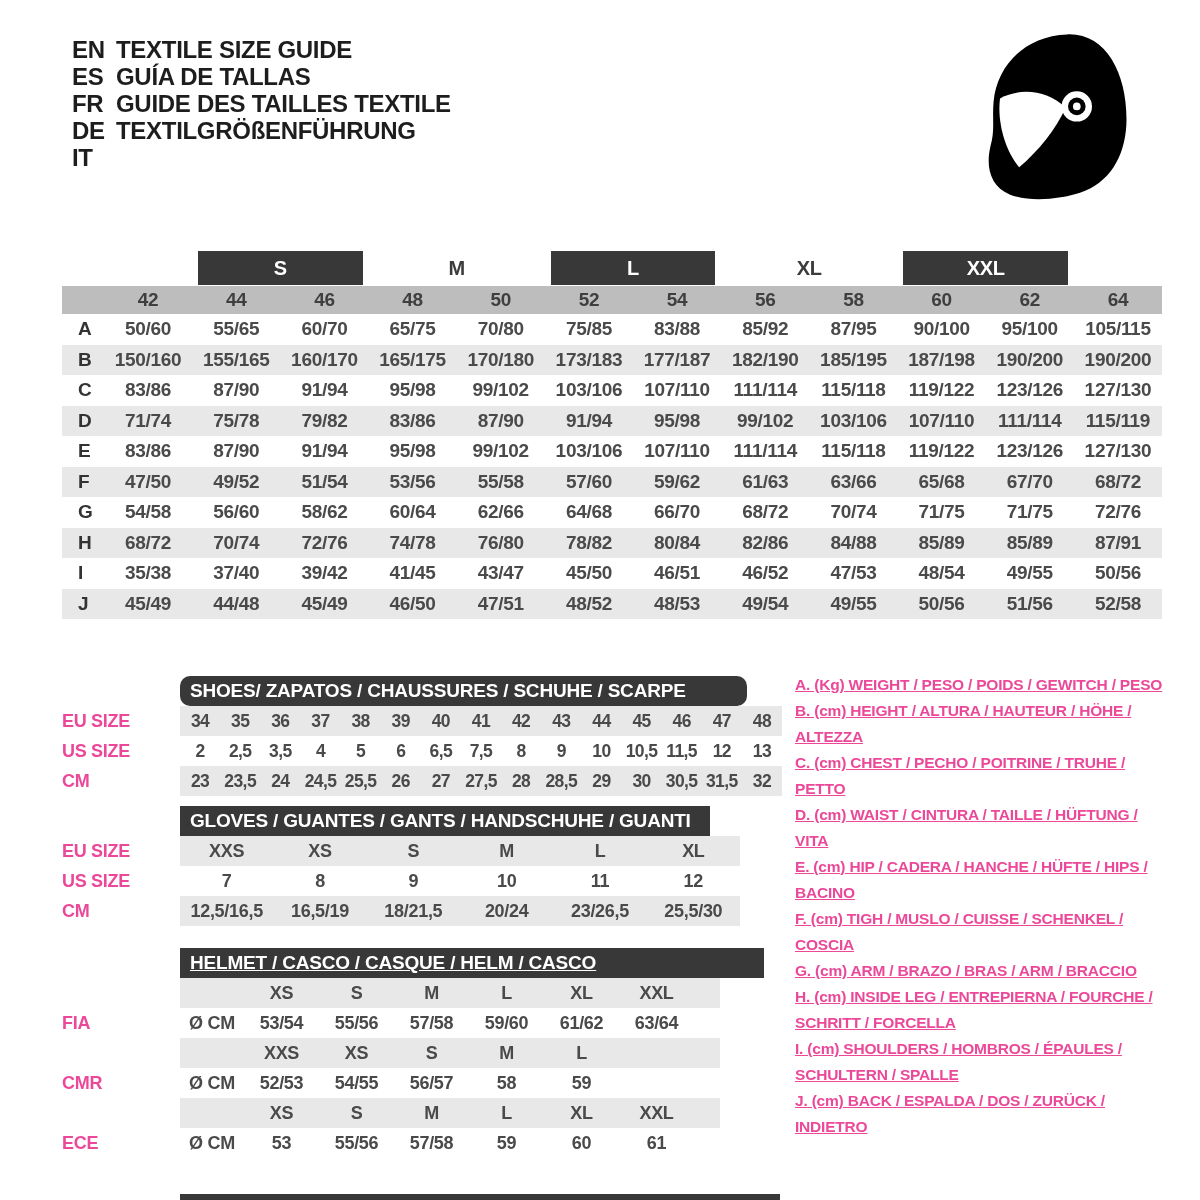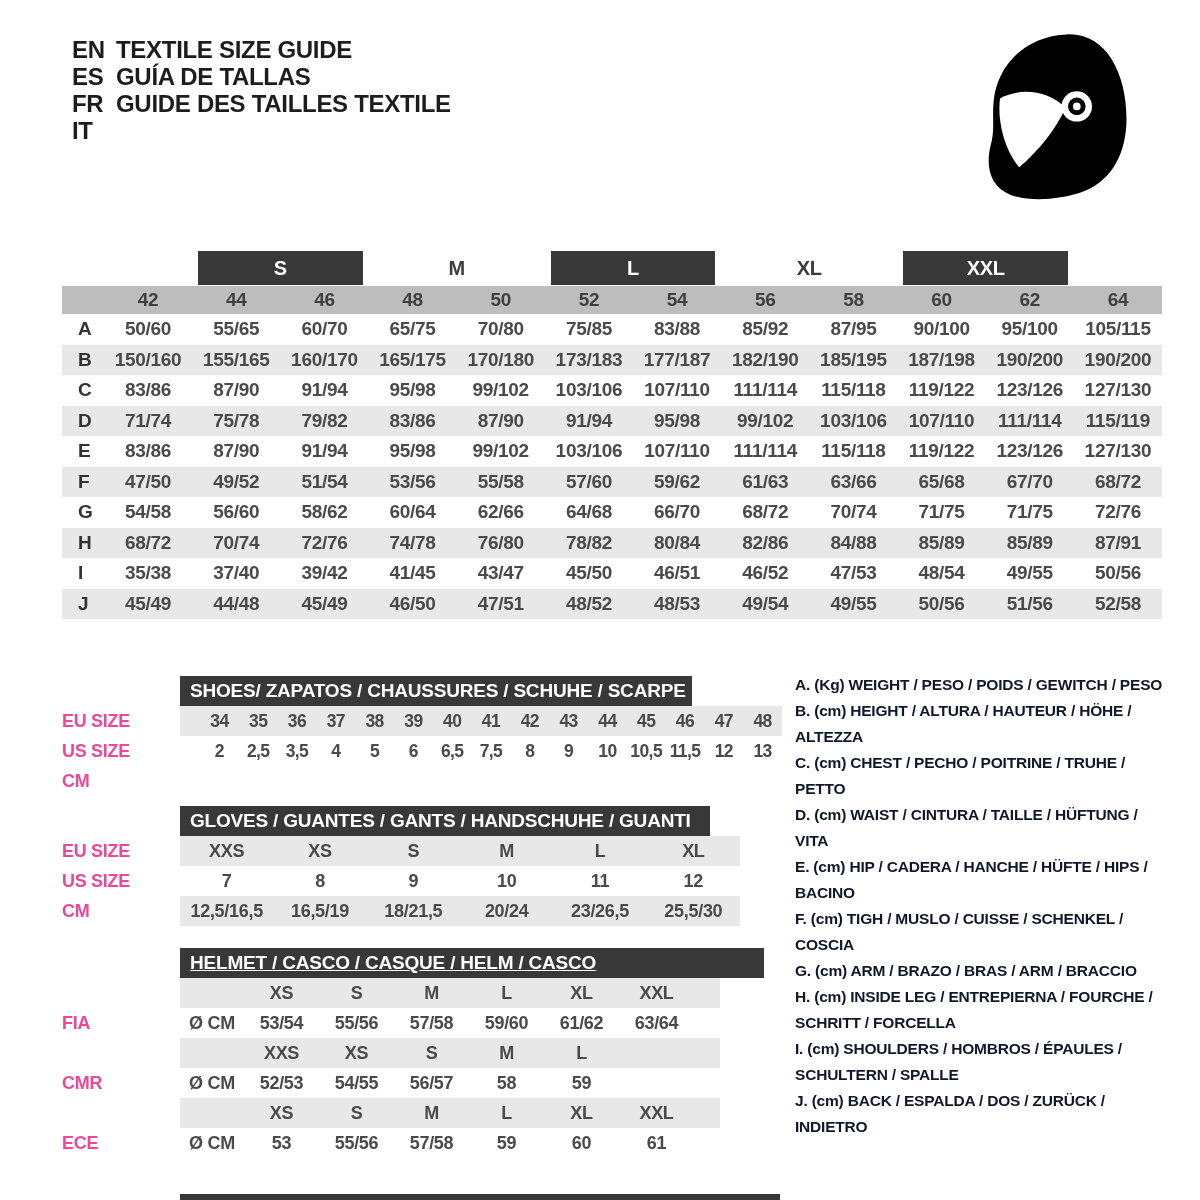--- a/index.html
+++ b/index.html
@@ -30,54 +30,58 @@
 
   
   .bar { background:#383838; color:#fff; font-size:19px; height:30px; line-height:30px; padding-left:10px; letter-spacing:-0.2px; }
   .srow { display:flex; height:30px; align-items:stretch; }
   .srow-label { width:118px; font-size:18px; color:#ec4899; display:flex; align-items:center; }
   .sband { display:grid; align-items:center; }
   .sband.shaded { background:#e8e8e8; }
   .scell { text-align:center; font-size:18px; color:#4a4a4a; white-space:nowrap; }
 
   #shoes-table  { left:62px; top:676px; width:720px; }
-  #shoes-table .bar { margin-left:118px; width:512px; }
-  #shoes-table .sband { width:602px; grid-template-columns:repeat(15,1fr);padding-left:20px; }
+  #shoes-table .bar { margin-left:118px; width:567px;border-radius:10px; }
+  #shoes-table .sband { width:602px; grid-template-columns:repeat(15,1fr); }
   #shoes-table .scell { font-size:17.5px; letter-spacing:-0.6px; }
 
   #gloves-table { left:62px; top:806px; width:720px; }
   #gloves-table .bar { margin-left:118px; width:530px; }
   #gloves-table .sband { width:560px; grid-template-columns:repeat(6,1fr); }
 
   #helmet-table { left:62px; top:948px; width:720px; }
   #helmet-table .bar { margin-left:118px; width:584px;text-decoration:underline; }
   #helmet-table .sband { width:540px; grid-template-columns:64px repeat(6,75px); }
 
   
   #legend { left:795px; top:672px; width:372px; }
-  .legend-item { font-size:15.5px; line-height:26px; color:#0f172a; letter-spacing:-0.2px; }
+  .legend-item { font-size:15.5px; line-height:26px; color:#ec4899; letter-spacing:-0.2px;text-decoration:underline; }
 
   
   #bottom-cut-bar { left:180px; top:1194px; width:600px; height:6px; background:#383838; }
 </style>
 </head>
 <body>
 
 <div class="abs" id="lang-block">
     <div class="lang-row">
       <span class="lang-code">EN</span>
       <span class="lang-label">TEXTILE SIZE GUIDE</span>
     </div>
     <div class="lang-row">
       <span class="lang-code">ES</span>
       <span class="lang-label">GUÍA DE TALLAS</span>
     </div>
     <div class="lang-row">
       <span class="lang-code">FR</span>
       <span class="lang-label">GUIDE DES TAILLES TEXTILE</span>
+    </div>
+    <div class="lang-row">
+      <span class="lang-code">DE</span>
+      <span class="lang-label">TEXTILGRÖßENFÜHRUNG</span>
     </div>
     <div class="lang-row">
       <span class="lang-code">IT</span>
     </div>
   </div>
 
 <div class="abs" id="helmet-icon">
   <svg viewBox="0 0 100 110" width="168" height="176">
     <path fill="#000" d="M57,4 C30,5 13,24 11,46 C10,57 12,64 9,74 C6,87 9,99 21,104 C33,109 53,107 65,103 C83,97 93,81 94,60 C95,30 82,3 57,4 Z"></path>
     <path fill="#fff" d="M15,44 C28,37 45,39 56,50 C50,63 39,77 27,87 C19,78 13,60 15,44 Z"></path>
@@ -302,20 +306,37 @@
           <div class="scell">9</div>
           <div class="scell">10</div>
           <div class="scell">10,5</div>
           <div class="scell">11,5</div>
           <div class="scell">12</div>
           <div class="scell">13</div>
         </div>
       </div>
       <div class="srow">
         <div class="srow-label">CM</div>
+        <div class="sband shaded">
+          <div class="scell">23</div>
+          <div class="scell">23,5</div>
+          <div class="scell">24</div>
+          <div class="scell">24,5</div>
+          <div class="scell">25,5</div>
+          <div class="scell">26</div>
+          <div class="scell">27</div>
+          <div class="scell">27,5</div>
+          <div class="scell">28</div>
+          <div class="scell">28,5</div>
+          <div class="scell">29</div>
+          <div class="scell">30</div>
+          <div class="scell">30,5</div>
+          <div class="scell">31,5</div>
+          <div class="scell">32</div>
+        </div>
       </div>
     </div>
 </div>
 
 <div class="abs" id="gloves-table">
   <div class="bar">GLOVES / GUANTES / GANTS / HANDSCHUHE / GUANTI</div>
   <div class="srows">
       <div class="srow">
         <div class="srow-label">EU SIZE</div>
         <div class="sband shaded">

